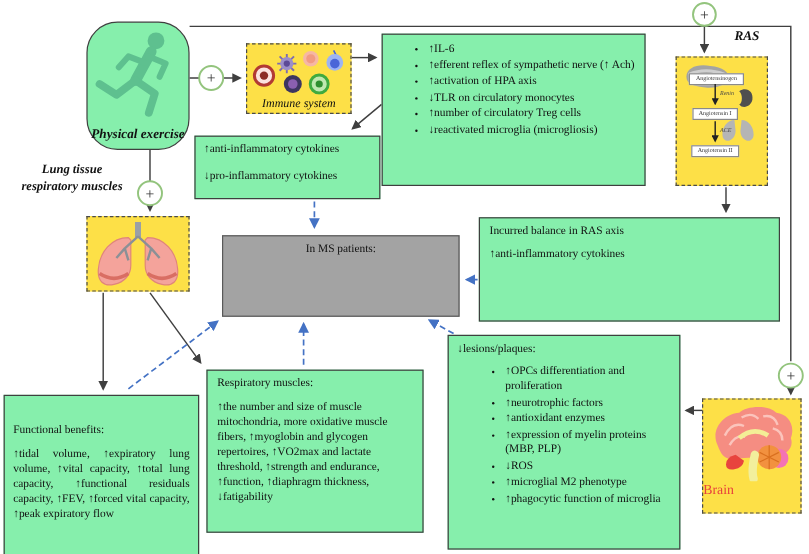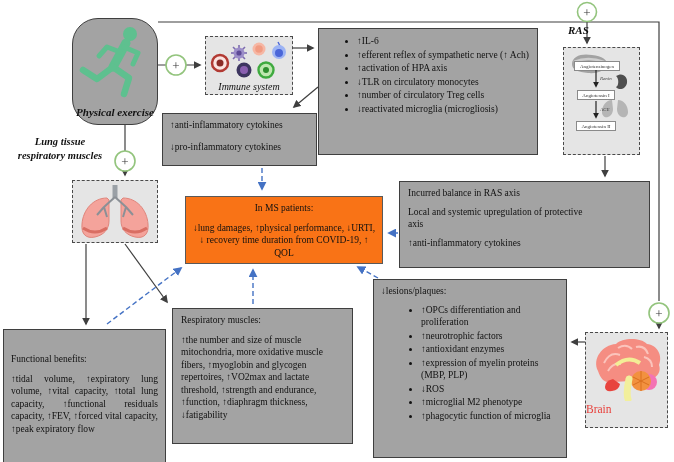--- a/index.html
+++ b/index.html
@@ -1,20 +1,20 @@
 <!DOCTYPE html>
 <html><head>
 <meta charset="utf-8">
 <style>
   html,body{margin:0;padding:0;background:#fff;}
   .stage{position:relative;width:674px;height:462px;background:#fff;
          font-family:"Liberation Serif", serif;color:#111;overflow:hidden;}
-  .box{position:absolute;background:#a3a3a3;border:1.4px solid #3f3f3f;
+  .box{position:absolute;background:#86efac;border:1.4px solid #3f3f3f;
        font-size:9.5px;line-height:1.32;box-sizing:border-box;}
-  .dashedbox{position:absolute;background:#e5e5e5;border:1.3px dashed #4a4a4a;box-sizing:border-box;}
+  .dashedbox{position:absolute;background:#fde047;border:1.3px dashed #4a4a4a;box-sizing:border-box;}
   .lbl{position:absolute;font-style:italic;font-weight:bold;font-size:10.5px;}
   .svglayer{position:absolute;left:0;top:0;width:674px;height:462px;pointer-events:none;}
   .boxtitle{margin:0 0 7px 0;}
   .boxbody{margin:0;}
   ul{margin:0;padding:0;list-style:disc;}
   li{margin:0 0 1px 0;}
   .tinylabel{position:absolute;background:#fff;border:0.8px solid #8a8a8a;font-size:5px;
              line-height:1;padding:1.5px 2px;text-align:center;box-sizing:border-box;color:#333;}
   .tinyname{position:absolute;font-size:5px;font-style:italic;color:#444;}
 </style>
@@ -134,21 +134,21 @@
       <li>↑number of circulatory Treg cells</li>
       <li>↓reactivated microglia (microgliosis)</li>
     </ul>
   </div>
 
   <div class="box" style="left:162px;top:113px;width:155px;height:53px;padding:5px 4px 4px 7px;">
     <div style="margin-bottom:9px;">↑anti-inflammatory cytokines</div>
     <div>↓pro-inflammatory cytokines</div>
   </div>
 
-  <div class="lbl" style="left:568px;top:24px;font-size:11px;font-style:italic;">RAS</div>
+  <div class="lbl" style="left:612px;top:24px;font-size:11px;font-style:italic;">RAS</div>
 
   <div class="dashedbox" style="left:563px;top:47px;width:77px;height:108px;">
     <svg width="40" height="24" viewBox="0 0 40 24" style="position:absolute;left:6px;top:4px;">
       <path d="M2,12 C2,4 12,1 22,3 C32,4 38,8 37,13 C36,18 28,22 18,21 C8,20 2,18 2,12 Z" fill="#a3a3a3"></path>
       <path d="M4,10 q14,-6 30,0" stroke="#cfcfcf" stroke-width="2.5" fill="none"></path>
     </svg>
     <div class="tinylabel" style="left:10px;top:13px;width:46px;">Angiotensinogen</div>
     <svg class="svgline" width="77" height="108" viewBox="0 0 77 108" style="position:absolute;left:0;top:0;">
       <defs>
           <marker id="mras" viewBox="0 0 10 10" refX="7" refY="5" markerWidth="6" markerHeight="6" orient="auto" markerUnits="userSpaceOnUse">
@@ -161,27 +161,25 @@
       <path d="M48,78 C42,78 38,84 38,90 c0,4 3,6 6,5 c3,-1 5,-4 5,-8 Z M54,78 c6,0 10,6 10,12 c0,4 -3,6 -6,5 c-3,-1 -5,-4 -5,-8 Z" fill="#b5b5b5" transform="translate(0,-26)"></path>
     </svg>
     <div class="tinyname" style="left:36px;top:28px;">Renin</div>
     <div class="tinylabel" style="left:13px;top:42px;width:38px;">Angiotensin I</div>
     <div class="tinyname" style="left:36px;top:59px;">ACE</div>
     <div class="tinylabel" style="left:12px;top:73px;width:40px;">Angiotensin II</div>
   </div>
 
   <div class="box" style="left:399px;top:181px;width:251px;height:87px;padding:5px 50px 4px 8px;">
     <div style="margin-bottom:6px;">Incurred balance in RAS axis</div>
-    <div style="margin-bottom:6px;">Local and systemic upregulation of protective axis</div>
     <div>↑anti-inflammatory cytokines</div>
   </div>
 
-  <div class="box" style="left:185px;top:196px;width:198px;height:68px;background:#f97316;border:1.5px solid #595959;text-align:center;padding:5px 6px;">
+  <div class="box" style="left:185px;top:196px;width:198px;height:68px;background:#a3a3a3;border:1.5px solid #595959;text-align:center;padding:5px 6px;">
     <p class="boxtitle">In MS patients:</p>
-    <p class="boxbody">↓lung damages, ↑physical performance, ↓URTI, ↓ recovery time duration from COVID-19, ↑ QOL</p>
   </div>
 
   <div class="box" style="left:3px;top:329px;width:163px;height:142px;padding:23px 7px;">
     <p class="boxtitle">Functional benefits:</p>
     <p class="boxbody" style="text-align:justify;">↑tidal volume, ↑expiratory lung volume, ↑vital capacity, ↑total lung capacity, ↑functional residuals capacity, ↑FEV, ↑forced vital capacity, ↑peak expiratory flow</p>
   </div>
 
   <div class="box" style="left:172px;top:308px;width:181px;height:136px;padding:5px 5px 4px 8px;">
     <p class="boxtitle">Respiratory muscles:</p>
     <p class="boxbody">↑the number and size of muscle mitochondria, more oxidative muscle fibers, ↑myoglobin and glycogen repertoires, ↑VO2max and lactate threshold, ↑strength and endurance, ↑function, ↑diaphragm thickness, ↓fatigability</p>

